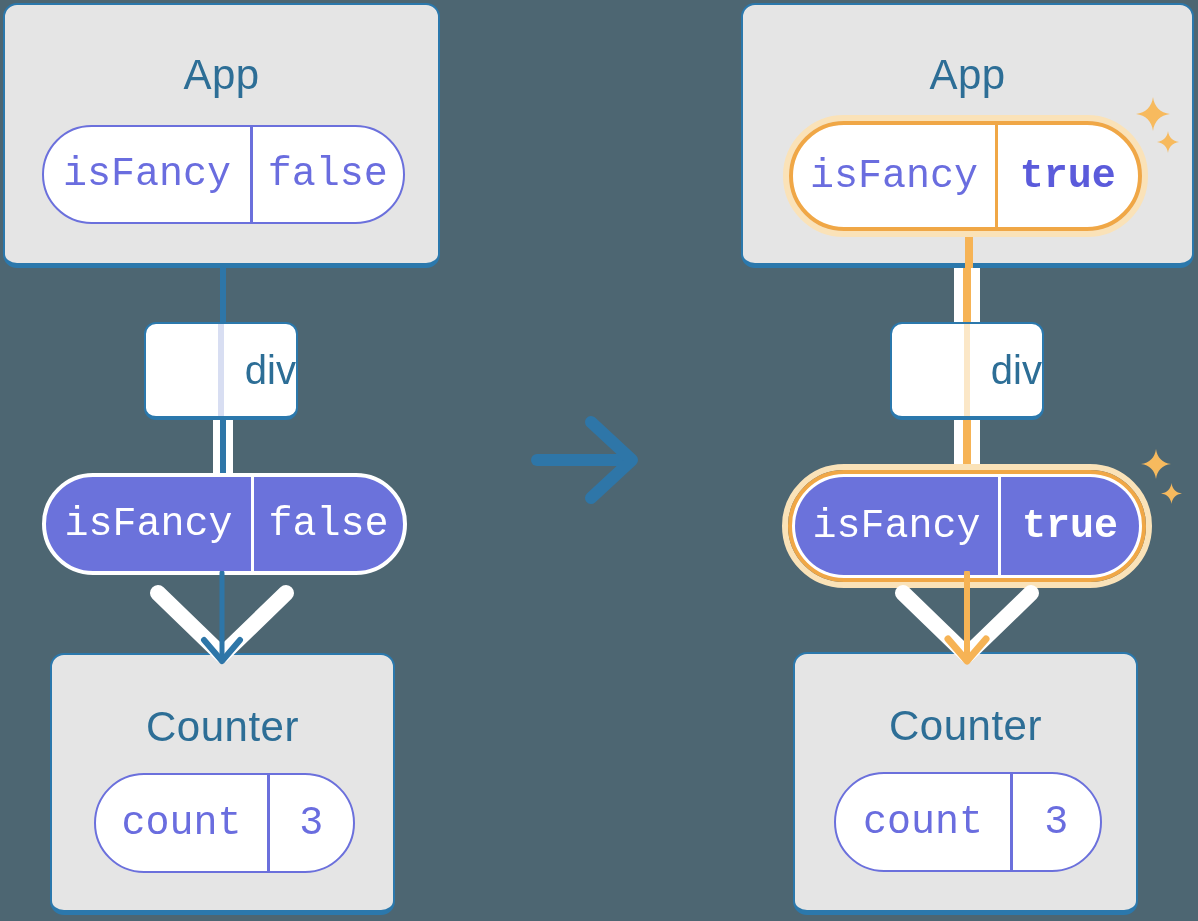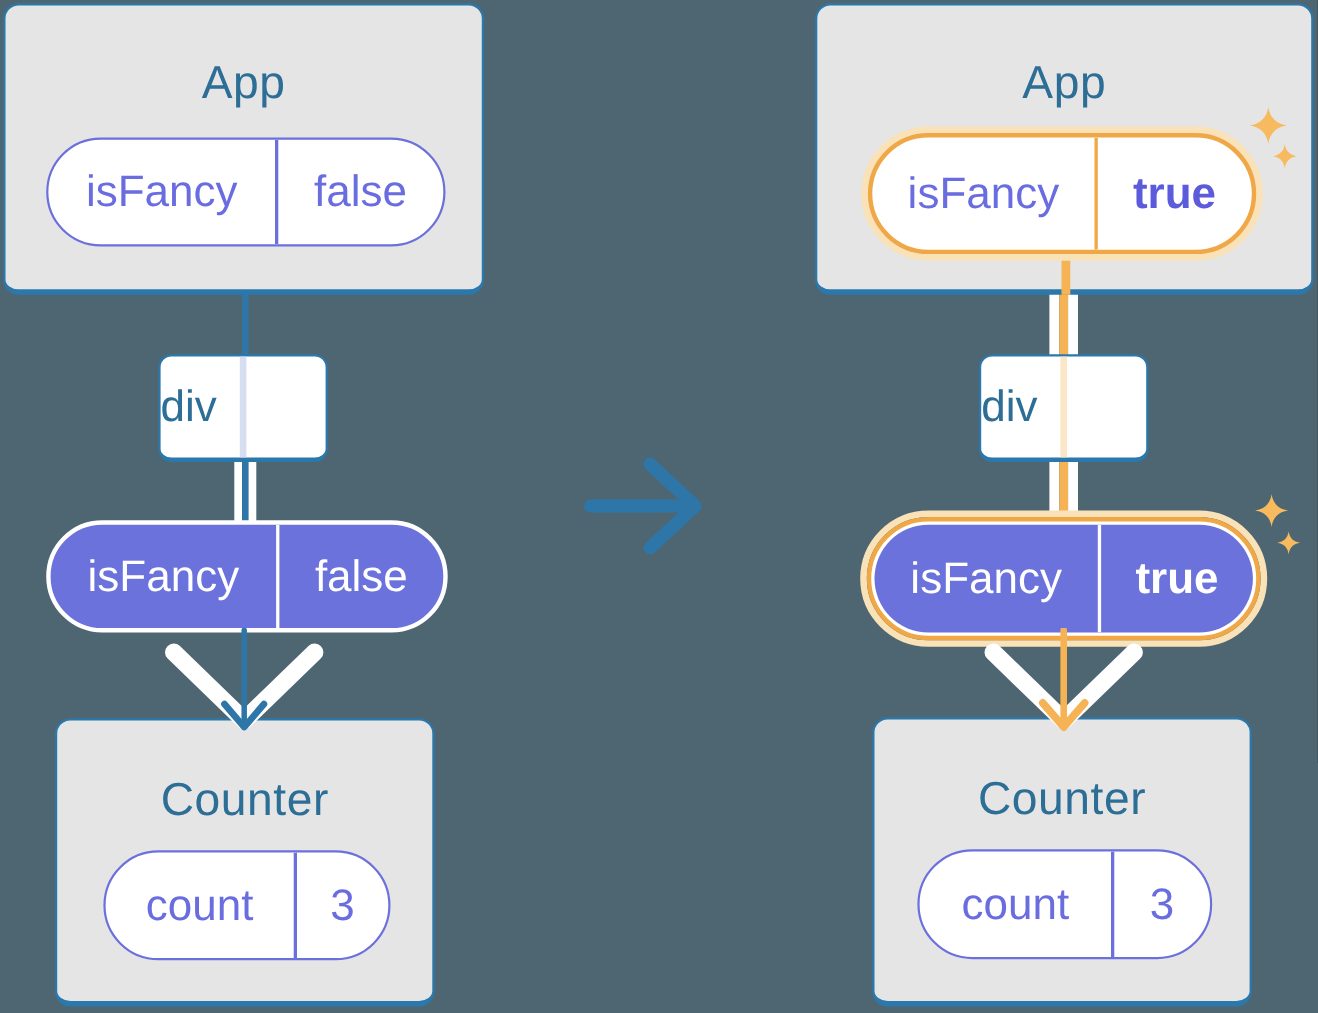--- a/index.html
+++ b/index.html
@@ -11,41 +11,41 @@
   }
   .card {
     position:absolute; background:#e5e5e5;
     border:2.5px solid #2B78AC; border-bottom-width:5px;
     border-radius:14px; z-index:2;
   }
   .node-box {
     position:absolute; background:#fff;
     border:2.5px solid #2B78AC; border-bottom-width:4px;
     border-radius:12px; z-index:2; overflow:hidden;
-    display:flex; align-items:center; justify-content:flex-start;
+    display:flex; align-items:center; justify-content:flex-end;
   }
   .comp-title {
     position:absolute; left:0; right:0; text-align:center;
     color:#2D6E96; font-size:42px; font-weight:500; letter-spacing:0.5px;
   }
   .node-label {
     color:#2D6E96; font-size:40px; font-weight:500; position:relative; z-index:2;
   }
   .stripe {
     position:absolute; top:0; bottom:0; left:calc(50% - 3px); width:6px; z-index:1;
   }
   .stripe-lavender { background:#D8DEF2; }
   .stripe-peach   { background:#FBE7C7; }
 
   .pill-outline {
     position:absolute; background:#fff;
     border:2.5px solid #6B70DC; border-radius:60px;
     display:flex; overflow:hidden; color:#6A6DDF; font-size:40px;
   }
-  .pill-cell { display:flex; align-items:center; justify-content:center; }
+  .pill-cell { display:flex; align-items:center; justify-content:center;font-family:Liberation Mono, monospace; }
   .vdiv-purple { width:2.5px; background:#6B70DC; flex:none; }
   .vdiv-orange { width:2.5px; background:#F0A746; flex:none; }
   .vdiv-white  { width:3px;   background:#fff;    flex:none; }
 
   .pill-solid {
     position:absolute; background:#6B72DB;
     border:4px solid #fff; border-radius:60px;
     display:flex; overflow:hidden; color:#fff; font-size:40px; z-index:3;
   }
   .halo {

